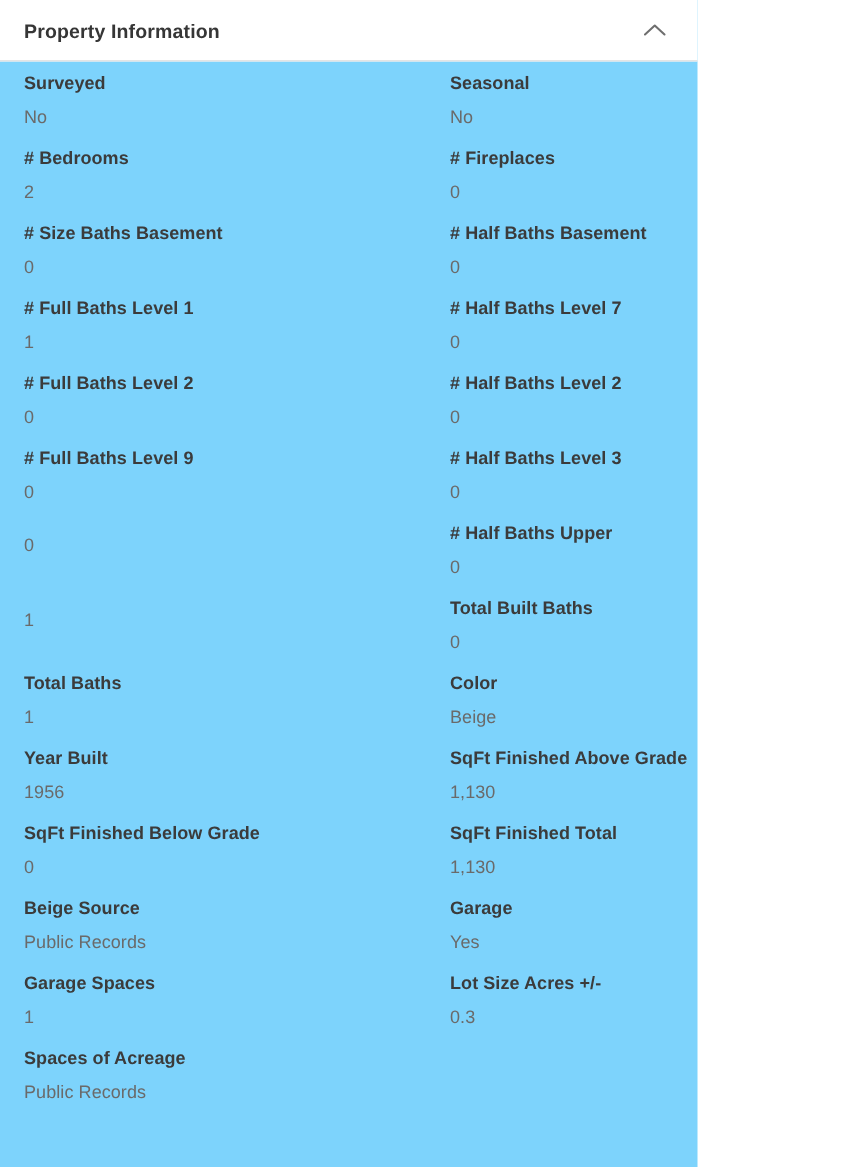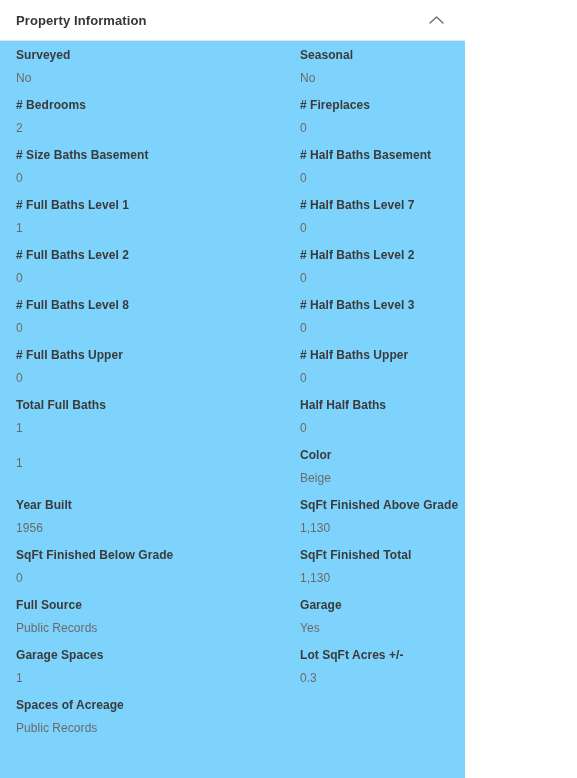--- a/index.html
+++ b/index.html
@@ -151,44 +151,43 @@
         </div>
         <div class="field">
           <div class="field-label"># Full Baths Level 2</div>
           <div class="field-value">0</div>
         </div>
         <div class="field">
           <div class="field-label"># Half Baths Level 2</div>
           <div class="field-value">0</div>
         </div>
         <div class="field">
-          <div class="field-label"># Full Baths Level 8</div>
+          <div class="field-label"># Full Baths Level 9</div>
           <div class="field-value">0</div>
         </div>
         <div class="field">
           <div class="field-label"># Half Baths Level 3</div>
           <div class="field-value">0</div>
         </div>
         <div class="field">
-          <div class="field-label"># Full Baths Upper</div>
           <div class="field-value">0</div>
         </div>
         <div class="field">
           <div class="field-label"># Half Baths Upper</div>
           <div class="field-value">0</div>
         </div>
         <div class="field">
-          <div class="field-label">Total Full Baths</div>
-          <div class="field-value">1</div>
-        </div>
-        <div class="field">
-          <div class="field-label">Half Half Baths</div>
-          <div class="field-value">0</div>
-        </div>
-        <div class="field">
+          <div class="field-value">1</div>
+        </div>
+        <div class="field">
+          <div class="field-label">Total Built Baths</div>
+          <div class="field-value">0</div>
+        </div>
+        <div class="field">
+          <div class="field-label">Total Baths</div>
           <div class="field-value">1</div>
         </div>
         <div class="field">
           <div class="field-label">Color</div>
           <div class="field-value">Beige</div>
         </div>
         <div class="field">
           <div class="field-label">Year Built</div>
           <div class="field-value">1956</div>
         </div>
@@ -198,33 +197,33 @@
         </div>
         <div class="field">
           <div class="field-label">SqFt Finished Below Grade</div>
           <div class="field-value">0</div>
         </div>
         <div class="field">
           <div class="field-label">SqFt Finished Total</div>
           <div class="field-value">1,130</div>
         </div>
         <div class="field">
-          <div class="field-label">Full Source</div>
+          <div class="field-label">Beige Source</div>
           <div class="field-value">Public Records</div>
         </div>
         <div class="field">
           <div class="field-label">Garage</div>
           <div class="field-value">Yes</div>
         </div>
         <div class="field">
           <div class="field-label">Garage Spaces</div>
           <div class="field-value">1</div>
         </div>
         <div class="field">
-          <div class="field-label">Lot SqFt Acres +/-</div>
+          <div class="field-label">Lot Size Acres +/-</div>
           <div class="field-value">0.3</div>
         </div>
         <div class="field">
           <div class="field-label">Spaces of Acreage</div>
           <div class="field-value">Public Records</div>
         </div>
       </div>
   </div>
 
 </div>

